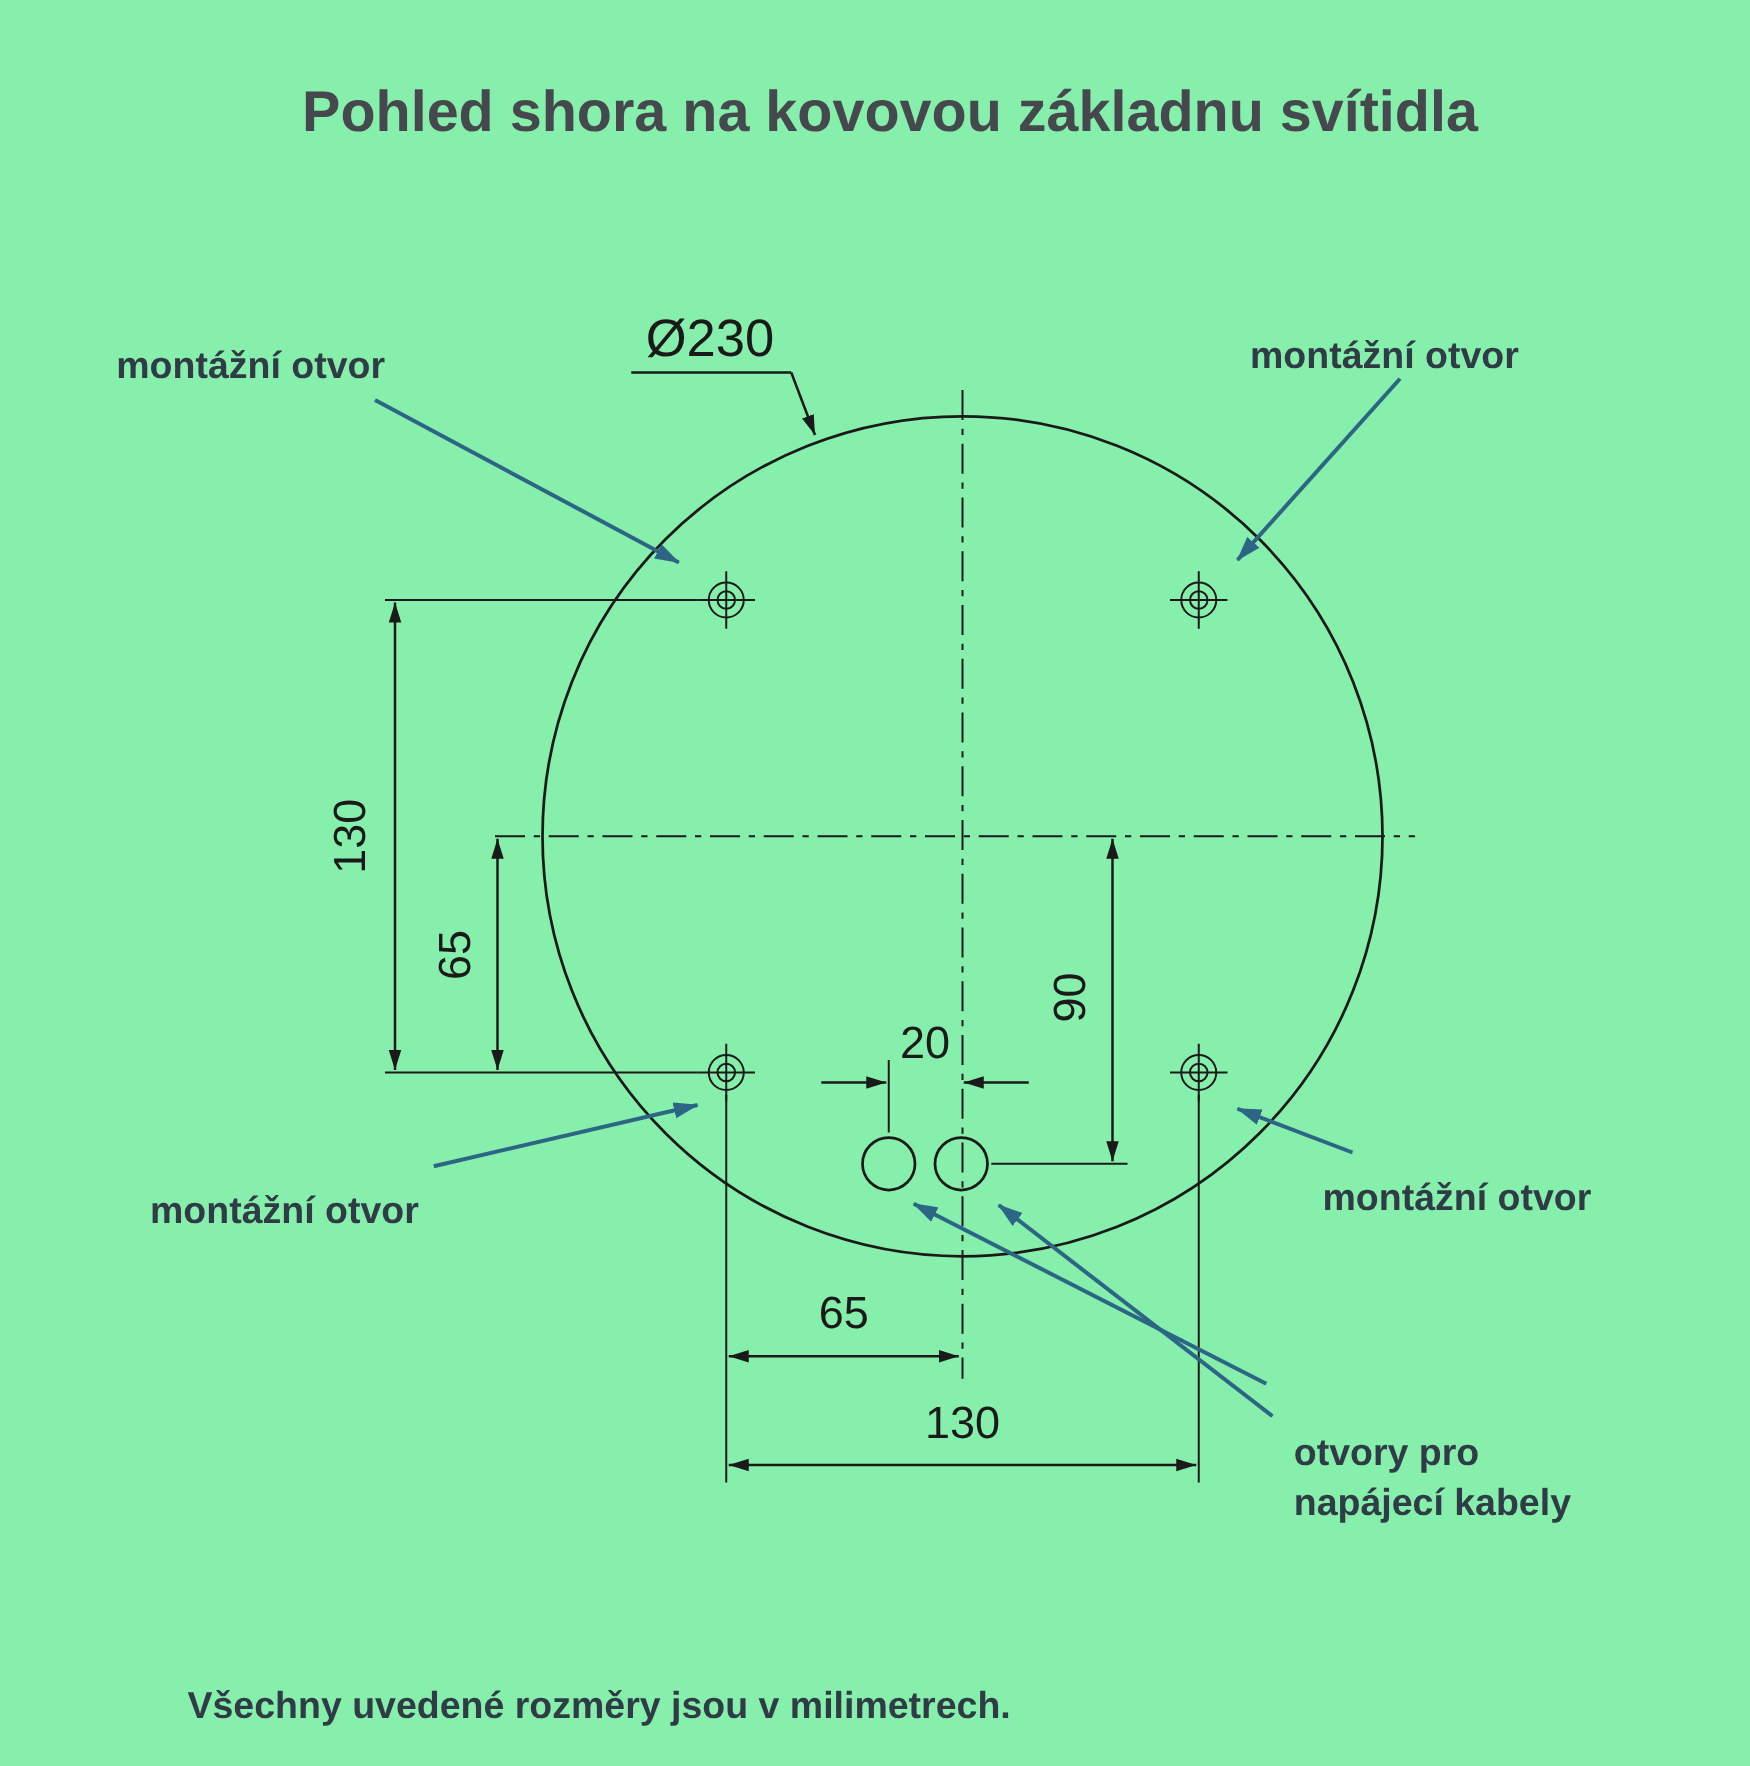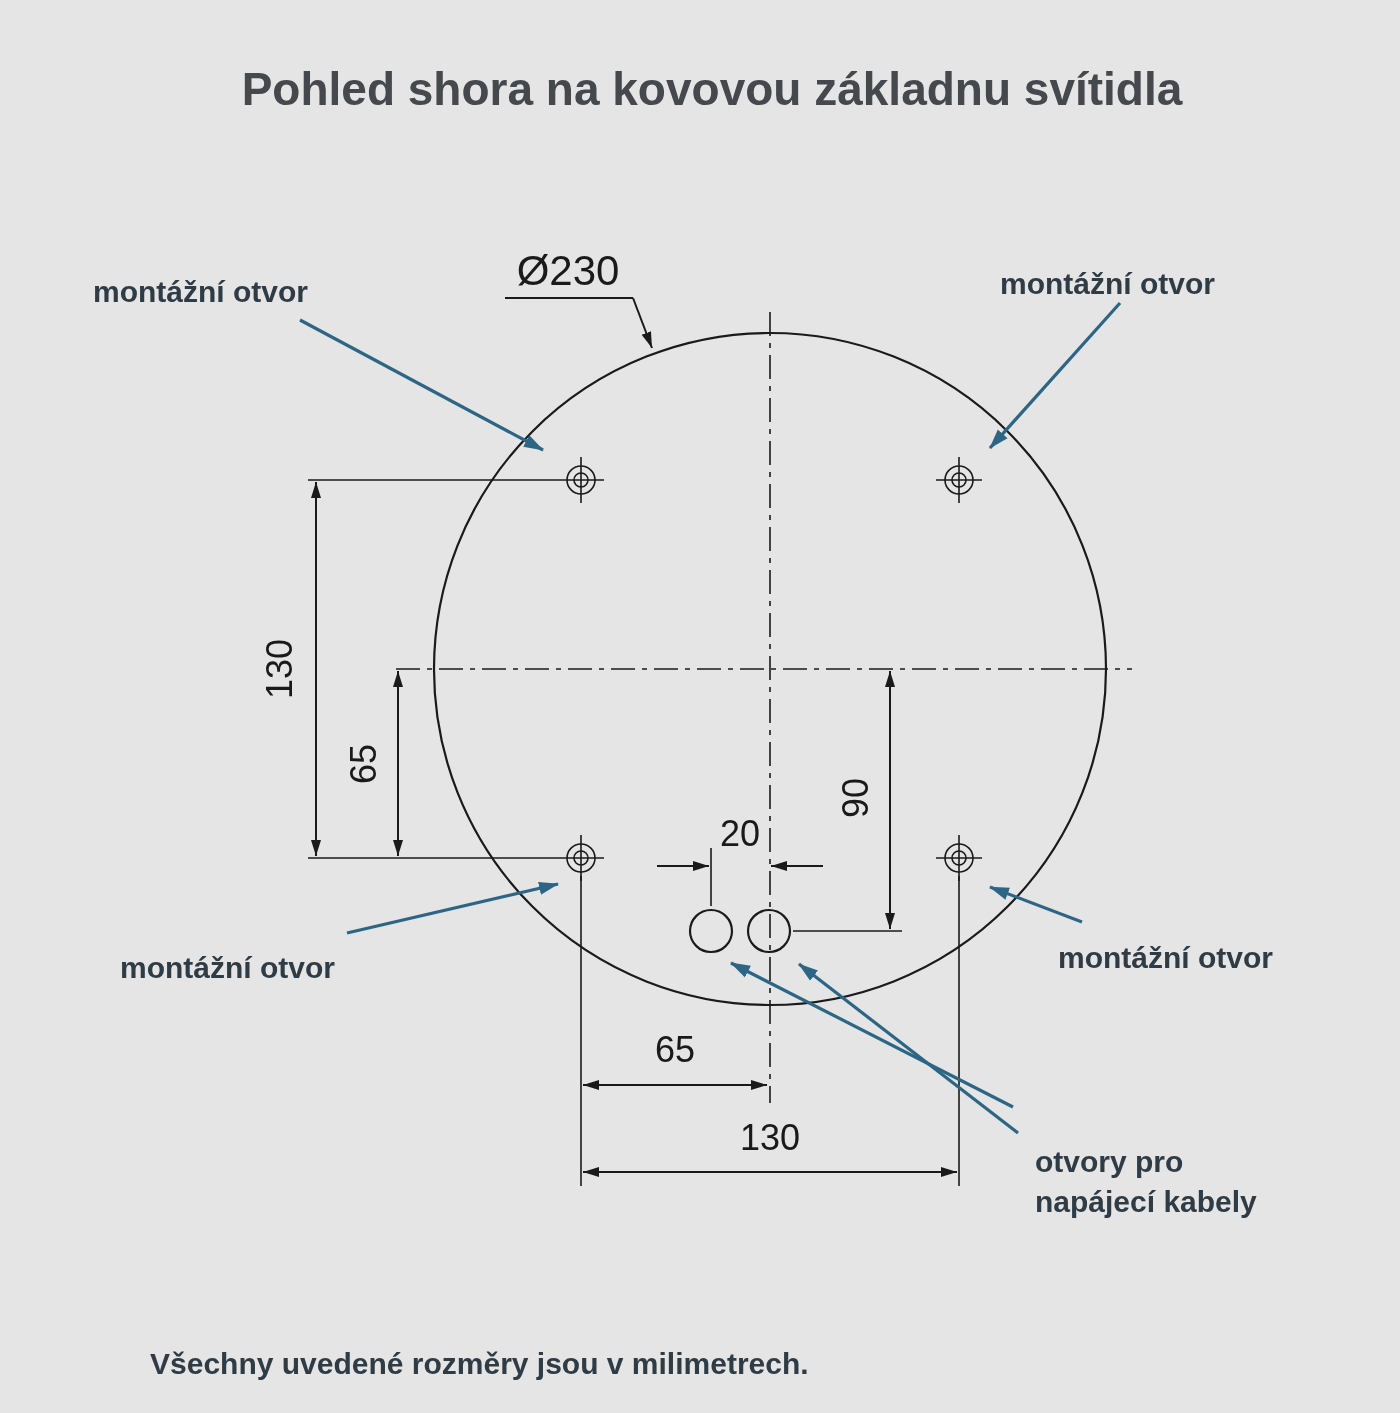--- a/index.html
+++ b/index.html
@@ -7,21 +7,21 @@
     --accent:#2d6585;
     --text:#2f3b45;
     --title:#45494e;
   }
   *{margin:0;padding:0;box-sizing:border-box;}
   body{background:#ffffff;font-family:"Liberation Sans", sans-serif;}
   .canvas{
     position:relative;
     width:1400px;
     height:1413px;
-    background:#e5e5e5;
+    background:#86efac;
     overflow:hidden;
   }
   svg{display:block;}
   .thin{stroke:var(--line);stroke-width:1.6;fill:none;}
   .med{stroke:var(--line);stroke-width:2.2;fill:none;}
   .dimline{stroke:var(--line);stroke-width:2;fill:none;}
   .centerline{
     stroke:var(--line);
     stroke-width:1.6;
     fill:none;

